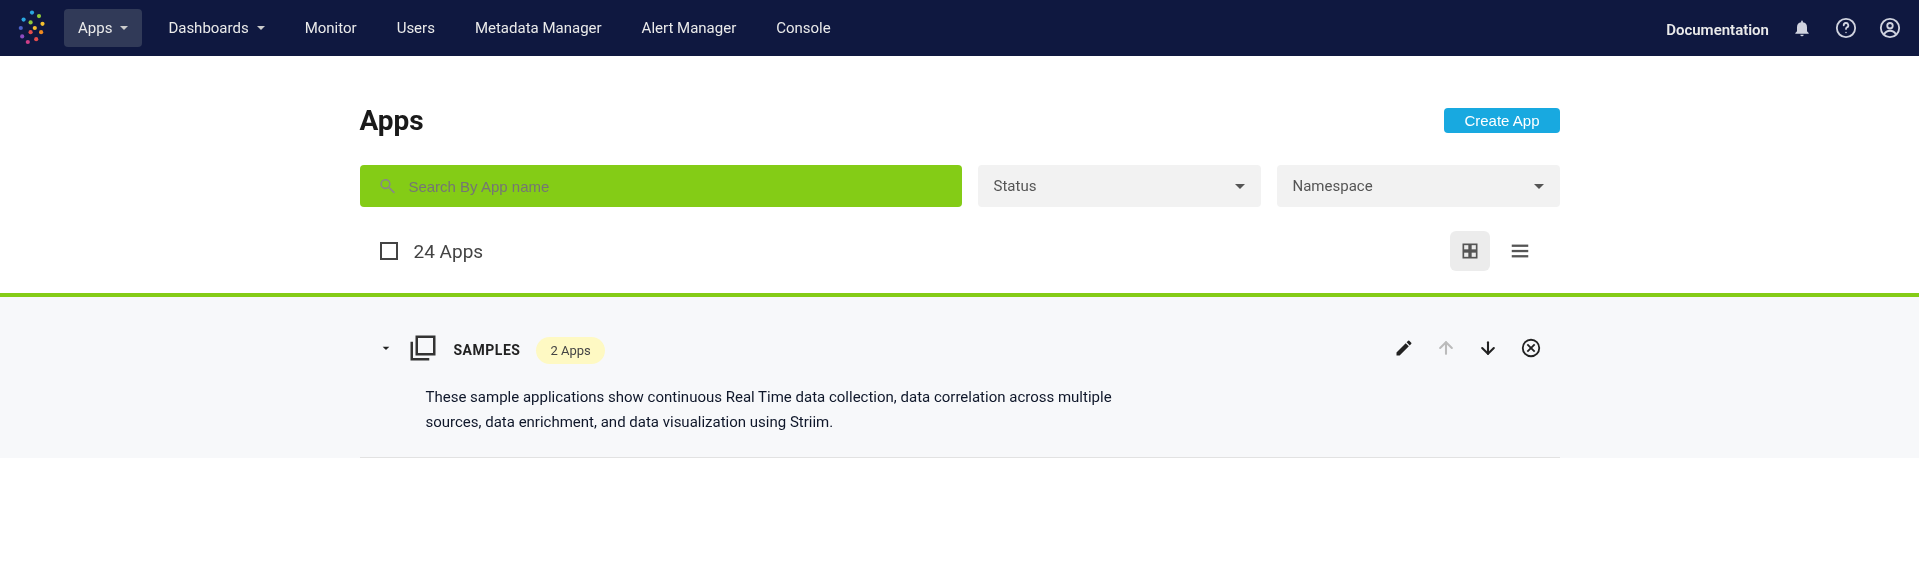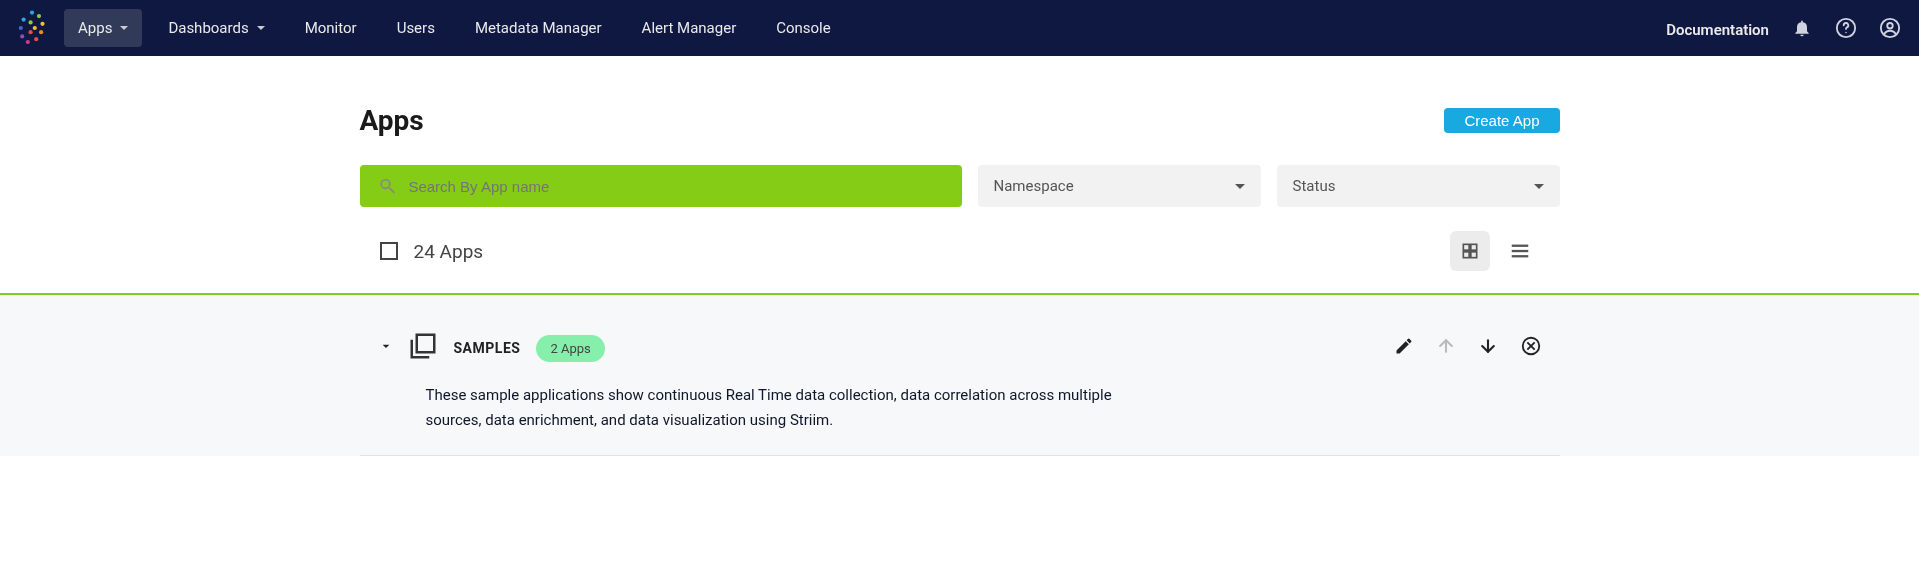--- a/index.html
+++ b/index.html
@@ -169,21 +169,21 @@
     align-items: center;
     justify-content: center;
     cursor: pointer;
     color: #555;
   }
   .view-btn.active {
     background: #ececec;
   }
   .section {
     background: #f7f8fa;
-    border-top: 2px solid #84cc16;
+    border-top: 4px solid #84cc16;
   }
   .group-block {
     width: 1200px;
     margin: 0 auto;
     padding: 36px 0 22px 0;
     border-bottom: 1px solid #e2e2e2;
   }
   .group-header {
     display: flex;
     align-items: center;
@@ -197,21 +197,21 @@
     color: #222;
   }
   .group-title {
     font-size: 14px;
     font-weight: 700;
     letter-spacing: 0.5px;
     color: #222;
     text-transform: uppercase;
   }
   .group-badge {
-    background: #86efac;
+    background: #fef9c3;
     color: #444;
     font-size: 13px;
     padding: 6px 14px;
     border-radius: 16px;
   }
   .group-actions {
     margin-left: auto;
     display: flex;
     align-items: center;
     gap: 22px;
@@ -306,25 +306,25 @@
   </div>
 
   <div class="filter-row">
     <div class="search-field">
       <svg viewBox="0 0 24 24" width="20" height="20" fill="currentColor">
           <path d="M15.5 14h-.79l-.28-.27a6.47 6.47 0 1 0-.7.7l.27.28v.79L20 21.5 21.5 20zm-6 0A4.5 4.5 0 1 1 14 9.5 4.5 4.5 0 0 1 9.5 14z"></path>
         </svg>
       <input type="text" placeholder="Search By App name" style="">
     </div>
     <div class="select-field">
+      <span>Status</span>
+      <span class="tri"></span>
+    </div>
+    <div class="select-field">
       <span>Namespace</span>
-      <span class="tri"></span>
-    </div>
-    <div class="select-field">
-      <span>Status</span>
       <span class="tri"></span>
     </div>
   </div>
 
   <div class="list-toolbar">
     <div class="count-group">
       <div class="checkbox"></div>
       <span>24 Apps</span>
     </div>
     <div class="view-toggle">

